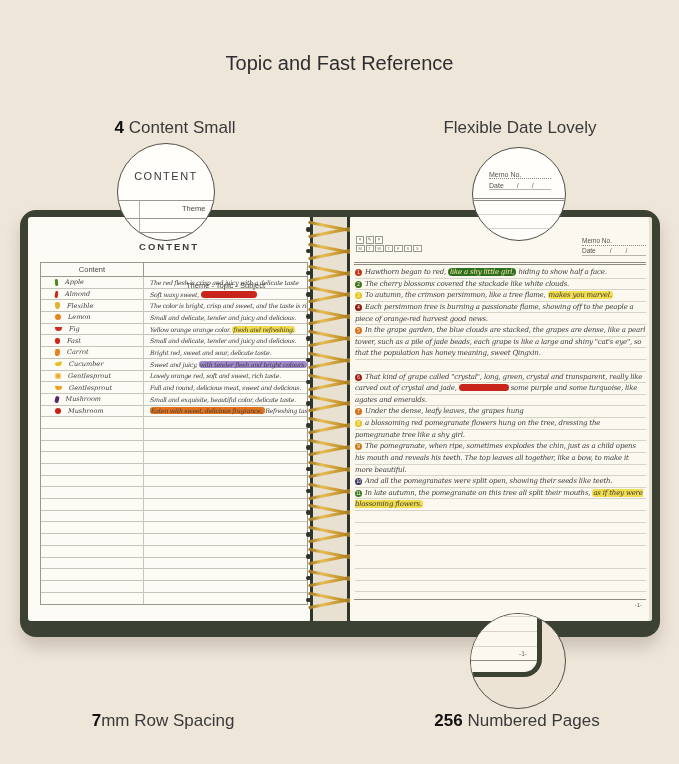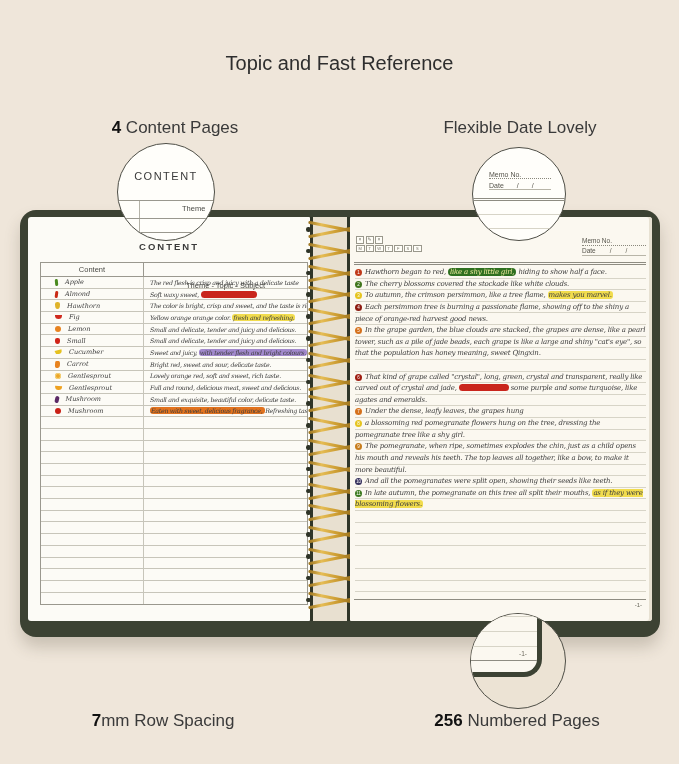--- a/index.html
+++ b/index.html
@@ -131,21 +131,21 @@
   .c256-num{position:absolute;right:10px;top:46px;font-size:6.5px;color:#6a685c;
             font-family:"Liberation Sans",sans-serif;}
 </style>
 </head>
 <body>
 
 <div class="canvas">
 
   <div class="subtitle">Topic and Fast Reference</div>
 
-  <div class="callout-label label-content"><b>4</b><span> Content Pages</span></div>
+  <div class="callout-label label-content"><b>4</b><span> Content Small</span></div>
 
   <div class="callout-label label-date">Flexible Date Lovely</div>
 
   <div class="notebook">
 
     <div class="page page-left">
       <div class="content-title">CONTENT</div>
       <div class="ctable">
         <div class="thead">
           <div class="th c1">Content</div>
@@ -166,69 +166,69 @@
                 <i class="fic ic-chili-red"></i>
                 <span class="fname">Almond</span>
               </div>
               <div class="tc2">
                 <span class="fdesc"><span>Soft waxy sweet, </span><span class="hl-red-blob" style="width: 56px;"></span></span>
               </div>
             </div>
             <div class="trow">
               <div class="tc1">
                 <i class="fic ic-pear-yellow"></i>
-                <span class="fname">Hawthorn</span>
+                <span class="fname">Flexible</span>
               </div>
               <div class="tc2">
                 <span class="fdesc"><span>The color is bright, crisp and sweet, and the taste is rich</span></span>
+              </div>
+            </div>
+            <div class="trow">
+              <div class="tc1">
+                <i class="fic ic-orange-round"></i>
+                <span class="fname">Lemon</span>
+              </div>
+              <div class="tc2">
+                <span class="fdesc"><span>Small and delicate, tender and juicy and delicious.</span></span>
               </div>
             </div>
             <div class="trow">
               <div class="tc1">
                 <i class="fic ic-melon-red"></i>
                 <span class="fname">Fig</span>
               </div>
               <div class="tc2">
                 <span class="fdesc"><span>Yellow orange orange color. </span><span class="hl-yellow">fresh and refreshing.</span></span>
               </div>
             </div>
             <div class="trow">
               <div class="tc1">
-                <i class="fic ic-orange-round"></i>
-                <span class="fname">Lemon</span>
+                <i class="fic ic-strawberry-red"></i>
+                <span class="fname">Fast</span>
               </div>
               <div class="tc2">
                 <span class="fdesc"><span>Small and delicate, tender and juicy and delicious.</span></span>
               </div>
             </div>
             <div class="trow">
               <div class="tc1">
-                <i class="fic ic-strawberry-red"></i>
-                <span class="fname">Small</span>
-              </div>
-              <div class="tc2">
-                <span class="fdesc"><span>Small and delicate, tender and juicy and delicious.</span></span>
+                <i class="fic ic-flame-orange"></i>
+                <span class="fname">Carrot</span>
+              </div>
+              <div class="tc2">
+                <span class="fdesc"><span>Bright red, sweet and sour, delicate taste.</span></span>
               </div>
             </div>
             <div class="trow">
               <div class="tc1">
                 <i class="fic ic-banana-yellow"></i>
                 <span class="fname">Cucumber</span>
               </div>
               <div class="tc2">
                 <span class="fdesc"><span>Sweet and juicy, </span><span class="hl-purple">with tender flesh and bright colours.</span></span>
-              </div>
-            </div>
-            <div class="trow">
-              <div class="tc1">
-                <i class="fic ic-flame-orange"></i>
-                <span class="fname">Carrot</span>
-              </div>
-              <div class="tc2">
-                <span class="fdesc"><span>Bright red, sweet and sour, delicate taste.</span></span>
               </div>
             </div>
             <div class="trow">
               <div class="tc1">
                 <i class="fic ic-orange-slice"></i>
                 <span class="fname">Gentlesprout</span>
               </div>
               <div class="tc2">
                 <span class="fdesc"><span>Lovely orange red, soft and sweet, rich taste.</span></span>
               </div>
@@ -456,21 +456,21 @@
           <i>S</i>
           <i>S</i>
         </div>
       <div class="memo-field">Memo No.</div>
       <div class="date-field"><span>Date</span><span class="sl">/</span><span class="sl">/</span></div>
       <div class="rule-double"></div>
       <div class="rp-body" id="rp-body">
           <div class="entry"><i class="bullet" style="background: rgb(192, 58, 26);">1</i><span>Hawthorn began to red, </span><span class="hl-green">like a shy little girl,</span><span> hiding to show half a face.</span></div>
           <div class="entry"><i class="bullet" style="background: rgb(65, 118, 29);">2</i><span>The cherry blossoms covered the stockade like white clouds.</span></div>
           <div class="entry"><i class="bullet" style="background: rgb(229, 196, 31);">3</i><span>To autumn, the crimson persimmon, like a tree flame, </span><span class="hl-yellow">makes you marvel.</span></div>
-          <div class="entry"><i class="bullet" style="background: rgb(140, 26, 16);">4</i><span>Each persimmon tree is burning a passionate flame, showing off to the shiny a piece of orange-red harvest good news.</span></div>
+          <div class="entry"><i class="bullet" style="background: rgb(140, 26, 16);">4</i><span>Each persimmon tree is burning a passionate flame, showing off to the people a piece of orange-red harvest good news.</span></div>
           <div class="entry"><i class="bullet" style="background: rgb(213, 113, 29);">5</i><span>In the grape garden, the blue clouds are stacked, the grapes are dense, like a pearl tower, such as a pile of jade beads, each grape is like a large and shiny "cat's eye", so that the population has honey meaning, sweet Qingxin.</span></div>
           <div class="entry pbreak"><i class="bullet" style="background: rgb(158, 28, 16);">6</i><span>That kind of grape called "crystal", long, green, crystal and transparent, really like carved out of crystal and jade, </span><span class="hl-red-blob" style="width: 50px;"></span><span> some purple and some turquoise, like agates and emeralds.</span></div>
           <div class="entry"><i class="bullet" style="background: rgb(213, 113, 29);">7</i><span>Under the dense, leafy leaves, the grapes hung</span></div>
           <div class="entry"><i class="bullet" style="background: rgb(229, 196, 31);">8</i><span>a blossoming red pomegranate flowers hung on the tree, dressing the pomegranate tree like a shy girl.</span></div>
           <div class="entry"><i class="bullet" style="background: rgb(199, 124, 27);">9</i><span>The pomegranate, when ripe, sometimes explodes the chin, just as a child opens his mouth and reveals his teeth. The top leaves all together, like a bow, to make it more beautiful.</span></div>
           <div class="entry"><i class="bullet" style="background: rgb(53, 48, 92);">10</i><span>And all the pomegranates were split open, showing their seeds like teeth.</span></div>
           <div class="entry"><i class="bullet" style="background: rgb(60, 122, 31);">11</i><span>In late autumn, the pomegranate on this tree all split their mouths, </span><span class="hl-yellow">as if they were blossoming flowers.</span></div>
         </div>
       <div class="rule-bottom"></div>
       <div class="rp-num">-1-</div>

